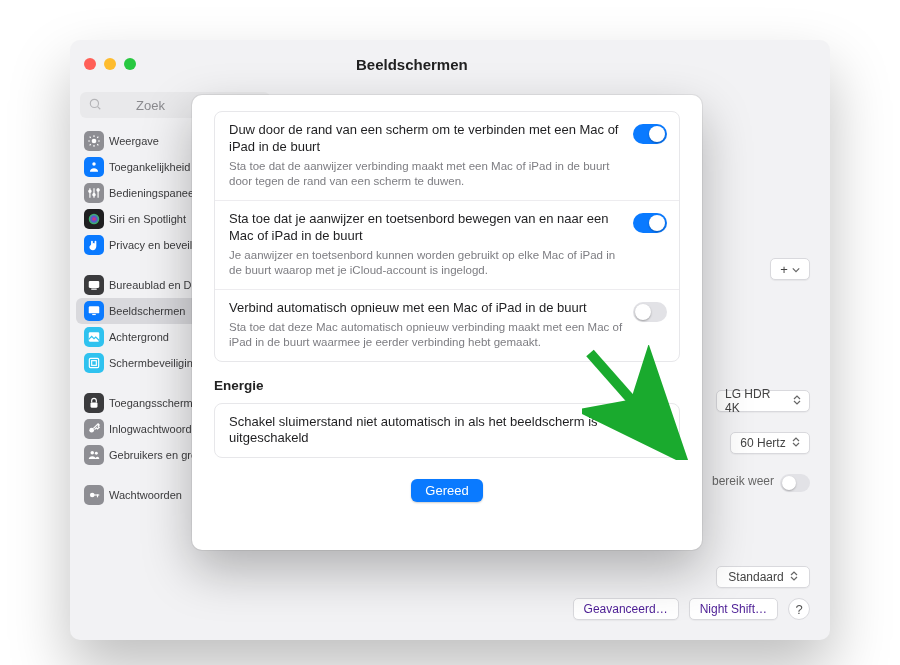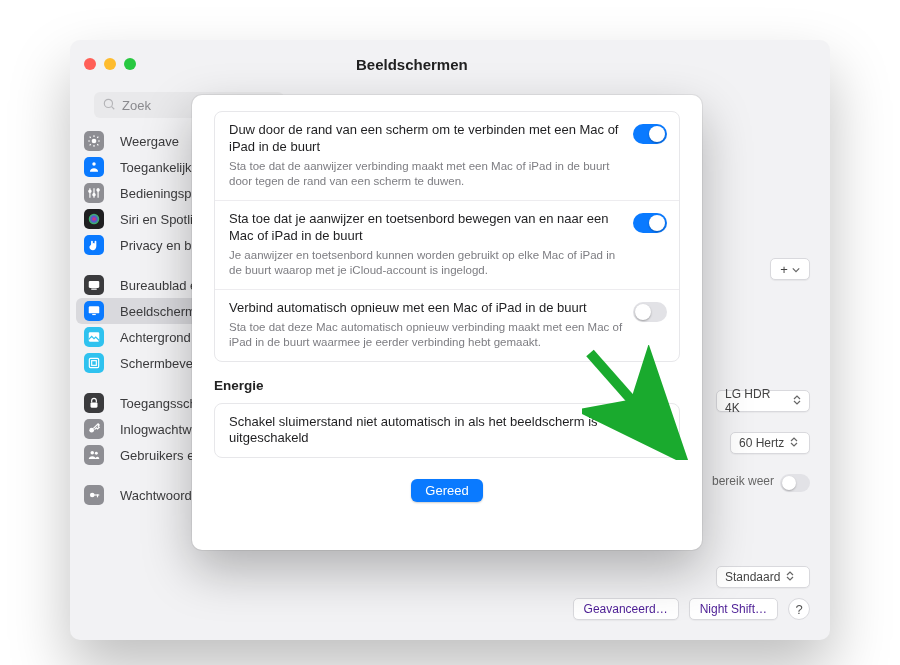--- a/index.html
+++ b/index.html
@@ -12,49 +12,49 @@
     background: #f2f2f4; border-radius: 10px; box-shadow: 0 30px 60px rgba(0,0,0,.25);
     overflow: hidden;
   }
   .titlebar { height: 48px; display:flex; align-items:center; padding: 0 14px; }
   .traffic { display:flex; gap:8px; margin-right:auto; }
   .dot { width:12px; height:12px; border-radius:50%; }
   .dot.r{background:#ff5f57;} .dot.y{background:#febc2e;} .dot.g{background:#28c840;}
   .titlebar .title { position:absolute; left:0; right:0; text-align:center; left:286px; right:auto; width:auto; font-weight:600; font-size:15px; color:#222;}
 
   .search {
-    position:absolute; left:24px; top:52px; width:190px; height:26px;
+    position:absolute; left:10px; top:52px; width:190px; height:26px;
     background:#e9e9eb; border-radius:6px; display:flex; align-items:center; padding:0 8px;
-    color:#8a8a8e; font-size:13px;
+    color:#8a8a8e; font-size:13px;gap:28px;
   }
   .search svg{width:14px;height:14px;margin-right:6px;opacity:.55;}
 
   .sidebar {
     position:absolute; left:0; top:88px; bottom:0; width:210px; padding:0 4px 6px 6px;
     overflow:hidden;
   }
   .srow {
-    display:flex; align-items:center; gap:16px; height:26px; font-size:13px; color:#3b3b3d;
+    display:flex; align-items:center; gap:5px; height:26px; font-size:11px; color:#3b3b3d;
     padding:0 8px; border-radius:6px; white-space:nowrap; overflow:hidden;
   }
   .srow.selected { background:#d9d9dd; }
   .sgap { height:14px; }
   .sicon{ width:20px; height:20px; border-radius:5px; display:flex;align-items:center;justify-content:center; flex:0 0 20px;}
   .sicon svg{width:14px;height:14px;}
 
   
   .rpanel { position:absolute; left:220px; top:88px; right:12px; bottom:12px; }
   .plusbtn{
     position:absolute; right:8px; top:130px; width:40px; height:22px; background:#fff;
     border:1px solid #d9d9dd; border-radius:5px; display:flex;align-items:center;justify-content:center;
     font-size:13px; color:#444; box-shadow:0 1px 1px rgba(0,0,0,.05);
   }
   .peeksel{
     position:absolute; right:8px; height:22px; background:#fff; border:1px solid #d9d9dd;
-    border-radius:5px; font-size:12px; color:#444; display:flex;align-items:center;
+    border-radius:5px; font-size:12px; color:#444; display:flex;align-items:center;justify-content:center;
     padding:0 8px; box-shadow:0 1px 1px rgba(0,0,0,.04);
   }
   .peeksel.sel1{top:262px; width:94px;}
   .peeksel.sel2{top:304px; width:80px;}
   .peeksw { position:absolute; right:8px; top:346px; width:30px; height:18px; background:#e2e2e6; border-radius:9px;}
   .peeksw .knob{width:14px;height:14px;border-radius:50%;background:#fff;position:absolute;top:2px;left:2px;box-shadow:0 1px 2px rgba(0,0,0,.25);}
   .peeklab{position:absolute; right:44px; top:346px; font-size:12px; color:#666;}
   .peeksel.sel3{top:438px; width:94px;}
   .footerbtns{position:absolute; right:8px; bottom:8px; display:flex; gap:10px;}
   .macbtn{height:22px;font-size:12px;color:#4c1d95;background:#fff;border:1px solid #d9d9dd;border-radius:5px;padding:0 10px;display:flex;align-items:center;box-shadow:0 1px 1px rgba(0,0,0,.04);}

